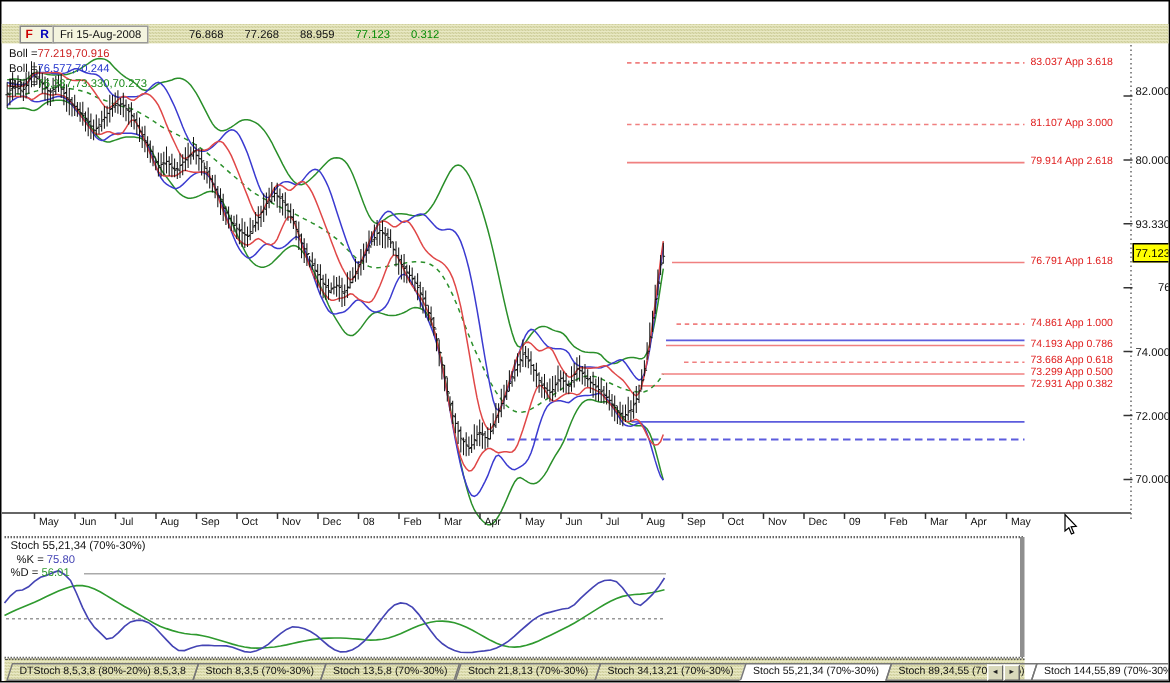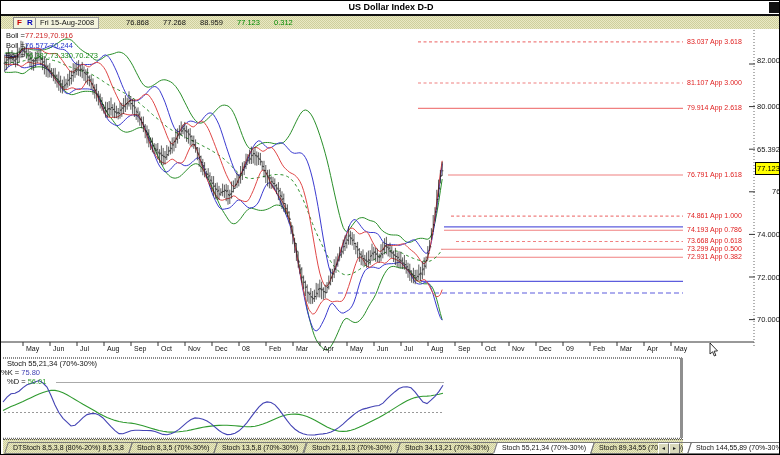--- a/index.html
+++ b/index.html
@@ -32,24 +32,20 @@
   .tab>span{display:inline-block;transform:skewX(18deg);}
   .tab.selected{background:#fff;border-bottom-color:#fff;}
   .scrollbtn{position:absolute;top:3px;width:9px;height:9px;background:#d9d9bb;border:1px solid #666;
     border-top-color:#fff;border-left-color:#fff;font-size:5px;line-height:8px;text-align:center;color:#222;}
 </style>
 </head>
 <body>
 
 <div class="screen">
 
-  <div class="titlebar">
-    <span>US Dollar Index  D-D</span>
-    <div class="tb-btn"></div>
-  </div>
 
   <div class="infobar dither">
     <div class="fr-box">
       <span style="color:#cc0000">F</span>
       <span style="color:#0000bb">R</span>
     </div>
     <div class="date-field">Fri 15-Aug-2008</div>
     <span class="q" style="left:125px">76.868</span>
     <span class="q" style="left:162px">77.268</span>
     <span class="q" style="left:199px">88.959</span>
@@ -134,21 +130,21 @@
       <div class="fib-label" style="left: 686px; top: 169.952px;">76.791 App 1.618</div>
       <div class="fib-label" style="left: 686px; top: 211.061px;">74.861 App 1.000</div>
       <div class="fib-label" style="left: 686px; top: 225.289px;">74.193 App 0.786</div>
       <div class="fib-label" style="left: 686px; top: 236.472px;">73.668 App 0.618</div>
       <div class="fib-label" style="left: 686px; top: 244.331px;">73.299 App 0.500</div>
       <div class="fib-label" style="left: 686px; top: 252.17px;">72.931 App 0.382</div>
     </div>
   <div id="ylabels">
       <div class="ylabel" style="top: 55px; text-align: center;">82.000</div>
       <div class="ylabel" style="top: 101.1px;">80.000</div>
-      <div class="ylabel" style="top: 143.7px;">65.392</div>
+      <div class="ylabel" style="top: 143.7px;">93.330</div>
       <div class="ylabel" style="top: 186.3px; margin-left: 15px;">76.000</div>
       <div class="ylabel" style="top: 228.9px;">74.000</div>
       <div class="ylabel" style="top: 271.5px;">72.000</div>
       <div class="ylabel" style="top: 314.1px;">70.000</div>
     </div>
   <div id="xlabels">
       <div class="xlabel" style="left: 25px; top: 344px;">May</div>
       <div class="xlabel" style="left: 52px; top: 344px;">Jun</div>
       <div class="xlabel" style="left: 79px; top: 344px;">Jul</div>
       <div class="xlabel" style="left: 106px; top: 344px;">Aug</div>
@@ -171,21 +167,21 @@
       <div class="xlabel" style="left: 565px; top: 344px;">09</div>
       <div class="xlabel" style="left: 592px; top: 344px;">Feb</div>
       <div class="xlabel" style="left: 619px; top: 344px;">Mar</div>
       <div class="xlabel" style="left: 646px; top: 344px;">Apr</div>
       <div class="xlabel" style="left: 673px; top: 344px;">May</div>
     </div>
 
   <div class="price-marker" style="top:161px">77.123</div>
 
   <div class="lbl" style="left:6px;top:358px">Stoch 55,21,34 (70%-30%)</div>
-  <div class="lbl" style="left:0;top:367px">
+  <div class="lbl" style="left:10px;top:367px">
     <span>%K =</span>
     <span style="color:#4444b4">75.80</span>
   </div>
   <div class="lbl" style="left:6px;top:376px">
     <span>%D =</span>
     <span style="color:#2f9a2f">56.01</span>
   </div>
 
   <div class="tabbar dither">
     <div class="tabs" id="tabs">

